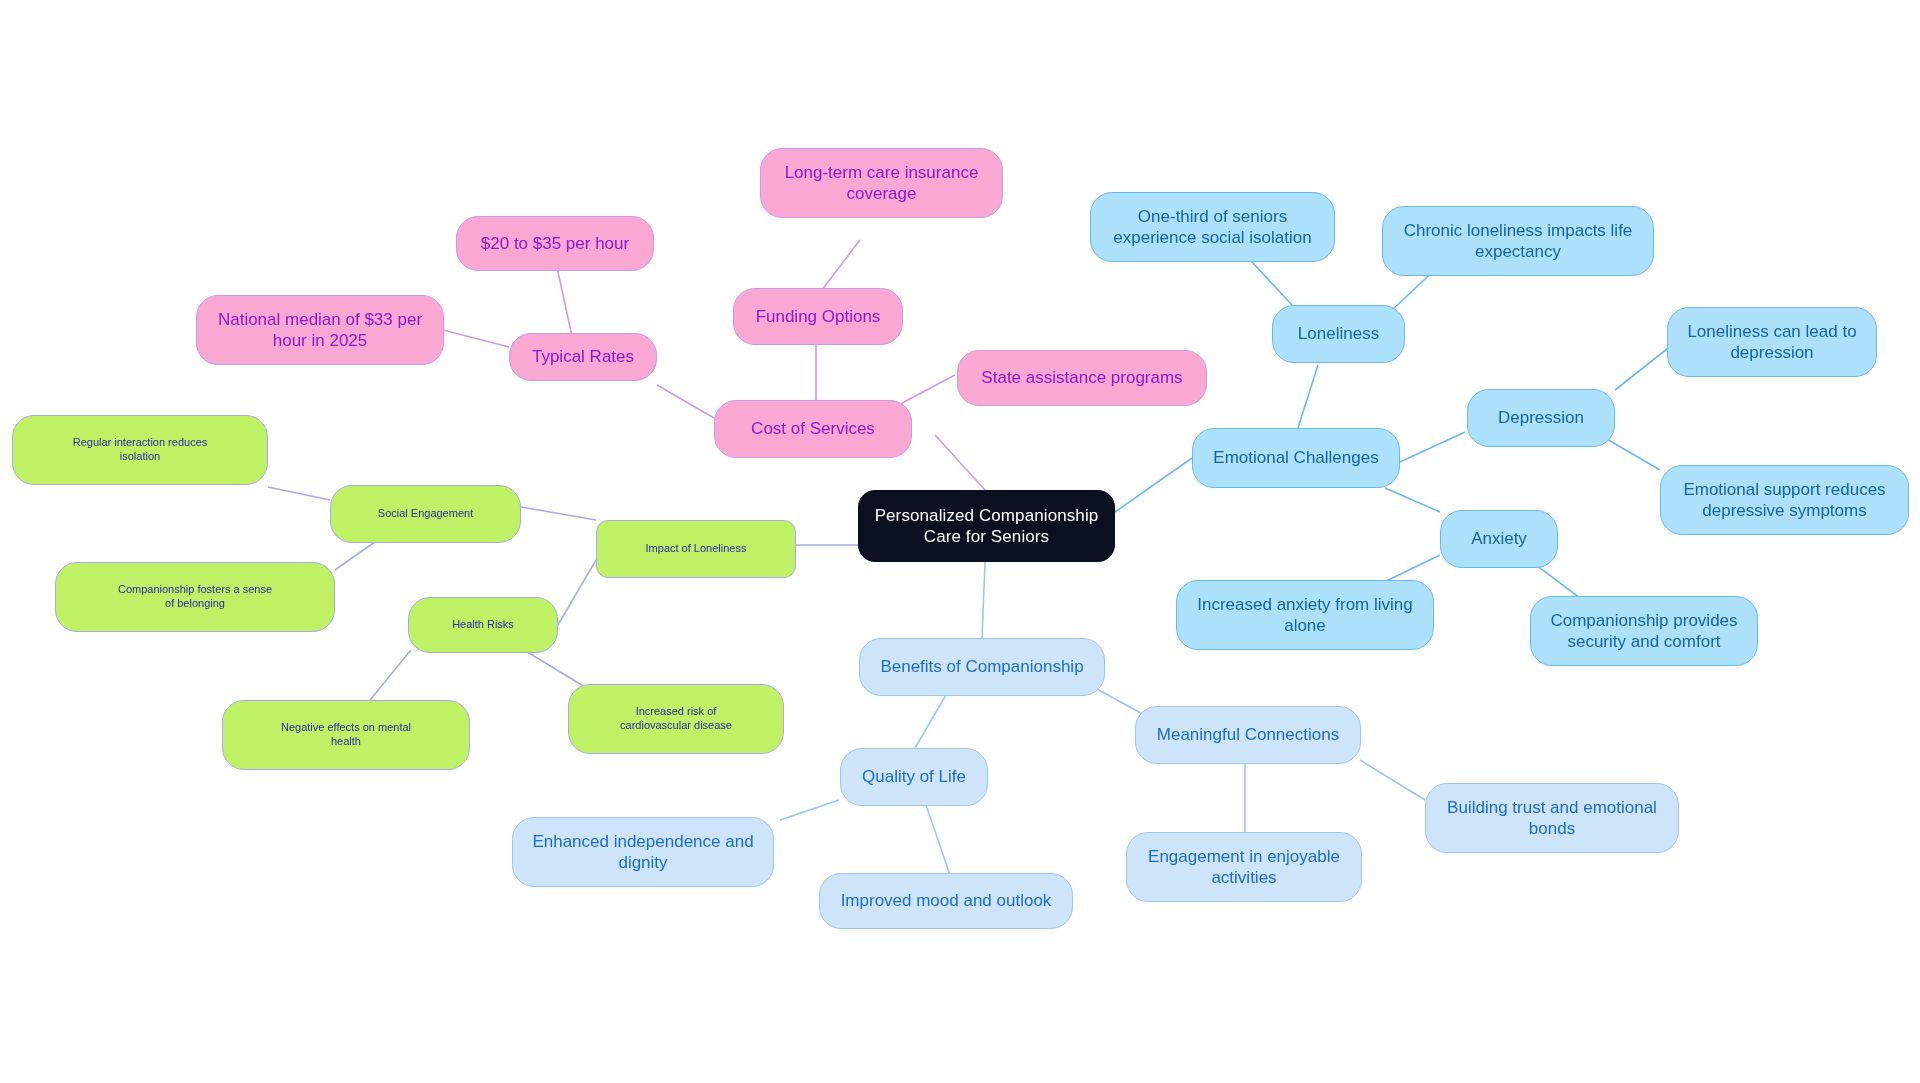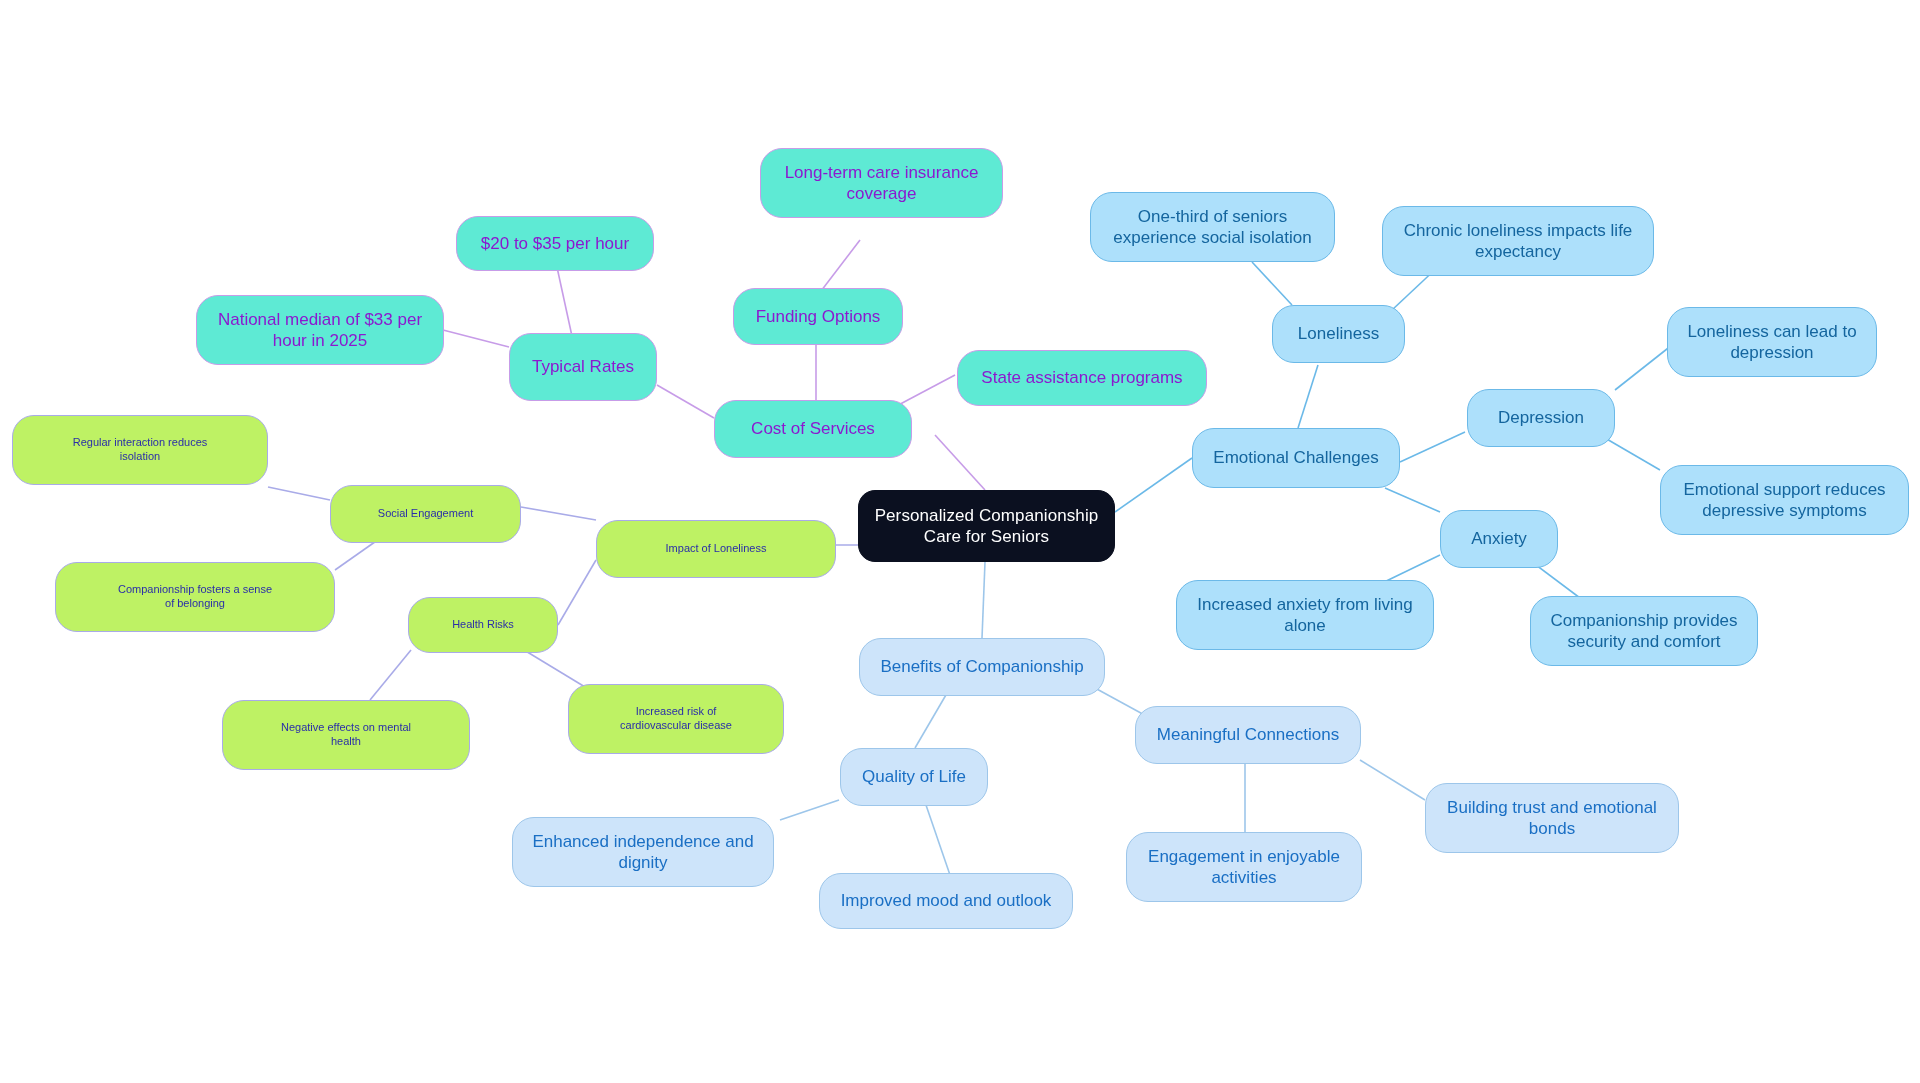--- a/index.html
+++ b/index.html
@@ -41,21 +41,21 @@
   }
   .node.root {
     background: #0b1020;
     border-color: #0b1020;
     color: #ffffff;
     border-radius: 17px;
     font-size: 17px;
     letter-spacing: 0.1px;
   }
   .node.violet {
-    background: #5eead4;
+    background: #f9a8d4;
     border-color: #c79ce8;
     color: #8b19cf;
     font-size: 17px;
   }
   .node.periwinkle {
     background: #bef264;
     border-color: #a9abe8;
     color: #2a2ea8;
     font-size: 11px;
   }
@@ -113,30 +113,30 @@
     <path d="M 839 800 L 780 820" stroke="#9dc6ea" stroke-width="1.6" fill="none"></path>
     <path d="M 926 805 L 950 875" stroke="#9dc6ea" stroke-width="1.6" fill="none"></path>
     <path d="M 1245 763 L 1245 835" stroke="#9dc6ea" stroke-width="1.6" fill="none"></path>
     <path d="M 1360 760 L 1425 800" stroke="#9dc6ea" stroke-width="1.6" fill="none"></path>
   </svg>
 
   <div class="node root" style="left:858px; top:490px; width:257px; height:72px;">Personalized Companionship
 Care for Seniors</div>
 
   <div class="node violet" style="left:714px; top:400px; width:198px; height:58px;">Cost of Services</div>
-  <div class="node violet" style="left:509px; top:333px; width:148px; height:68px;">Typical Rates</div>
+  <div class="node violet" style="left:509px; top:333px; width:148px; height:48px;">Typical Rates</div>
   <div class="node violet" style="left:456px; top:216px; width:198px; height:55px;">$20 to $35 per hour</div>
   <div class="node violet" style="left:196px; top:295px; width:248px; height:70px;">National median of $33 per
 hour in 2025</div>
   <div class="node violet" style="left:733px; top:288px; width:170px; height:57px;">Funding Options</div>
   <div class="node violet" style="left:760px; top:148px; width:243px; height:70px;">Long-term care insurance
 coverage</div>
   <div class="node violet" style="left:957px; top:350px; width:250px; height:56px;">State assistance programs</div>
 
-  <div class="node periwinkle" style="left:596px; top:520px; width:240px; height:58px;">Impact of Loneliness</div>
+  <div class="node periwinkle" style="left:596px; top:520px; width:200px; height:58px;border-radius:12px;">Impact of Loneliness</div>
   <div class="node periwinkle" style="left:330px; top:485px; width:191px; height:58px;">Social Engagement</div>
   <div class="node periwinkle" style="left:12px; top:415px; width:256px; height:70px;">Regular interaction reduces
 isolation</div>
   <div class="node periwinkle" style="left:55px; top:562px; width:280px; height:70px;">Companionship fosters a sense
 of belonging</div>
   <div class="node periwinkle" style="left:408px; top:597px; width:150px; height:56px;">Health Risks</div>
   <div class="node periwinkle" style="left:222px; top:700px; width:248px; height:70px;">Negative effects on mental
 health</div>
   <div class="node periwinkle" style="left:568px; top:684px; width:216px; height:70px;">Increased risk of
 cardiovascular disease</div>

